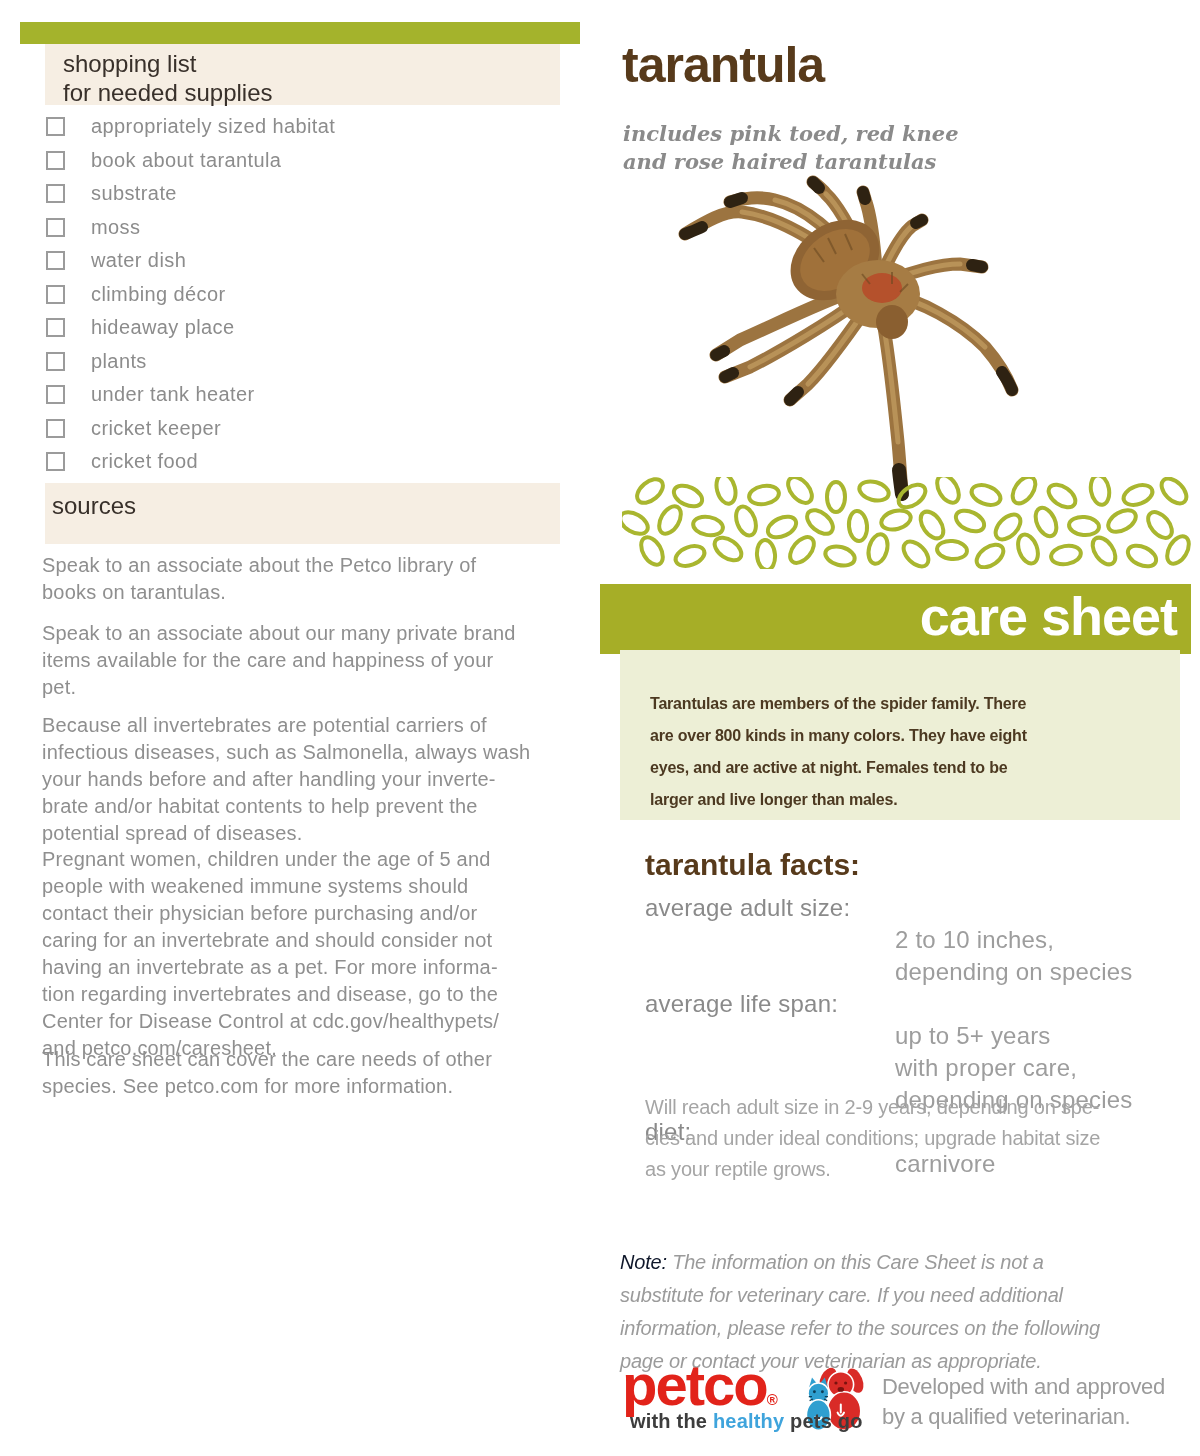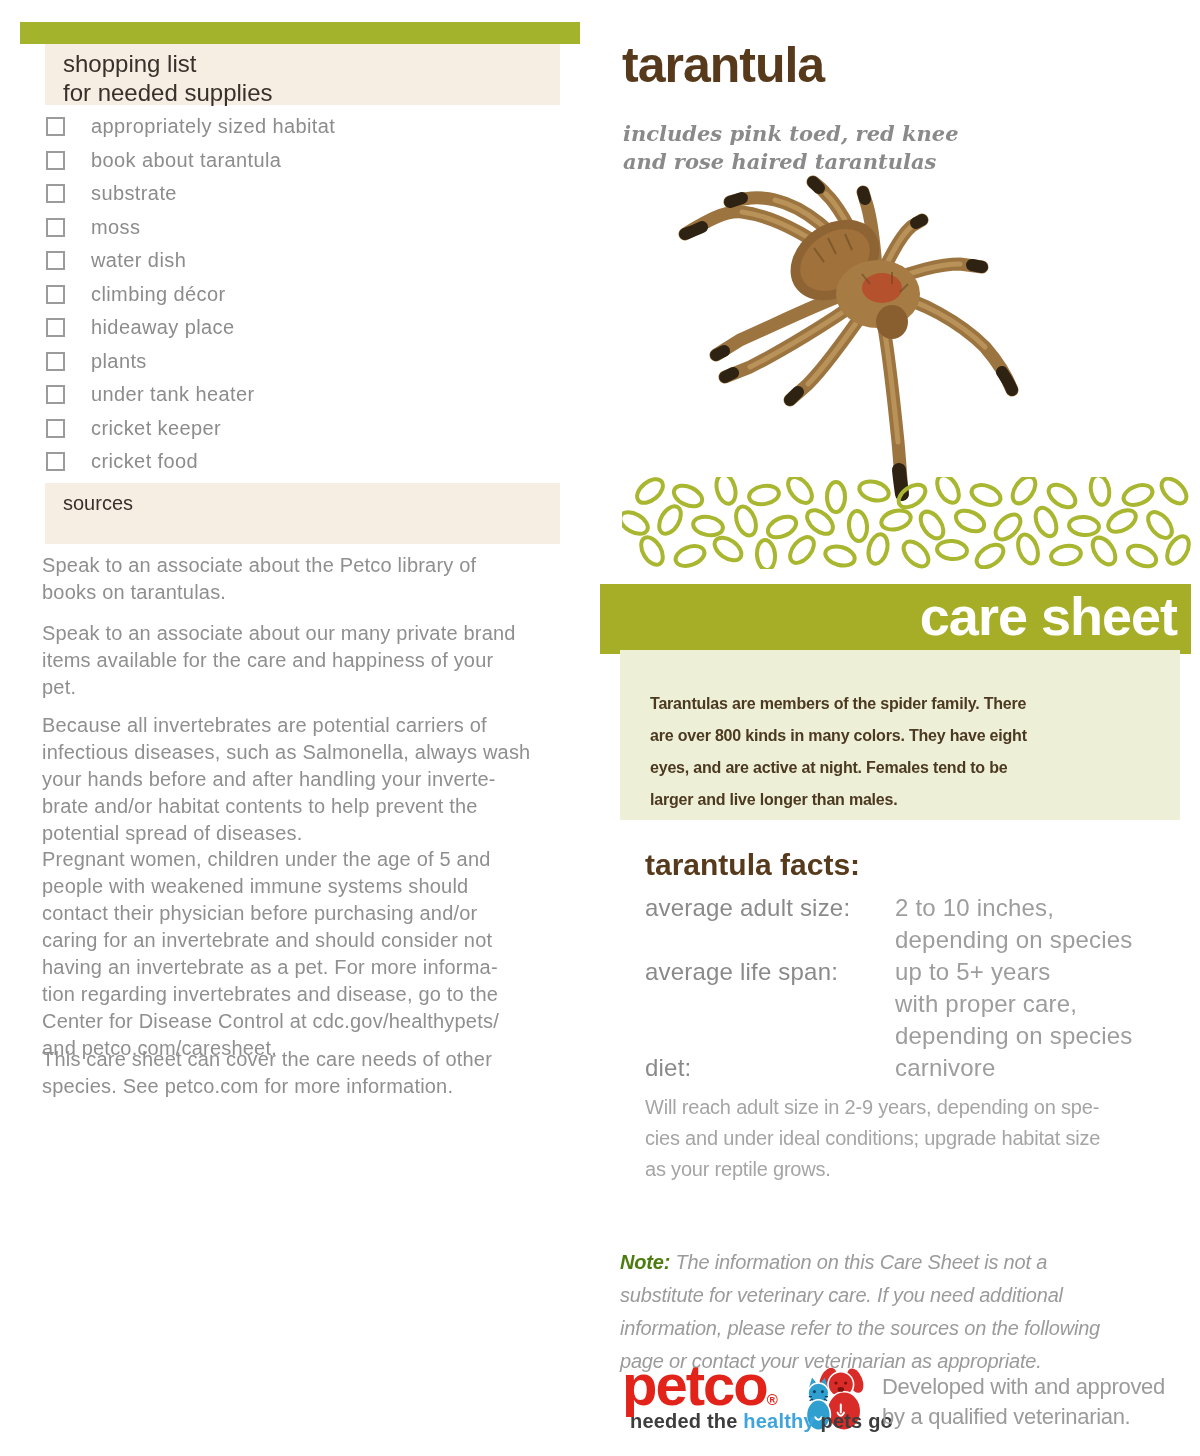--- a/index.html
+++ b/index.html
@@ -9,21 +9,21 @@
 
   
   .green-bar{position:absolute;left:20px;top:22px;width:560px;height:22px;background:#a4b32c;}
   .shop-header{position:absolute;left:45px;top:44px;width:515px;height:61px;background:#f6eee3;
         box-sizing:border-box;padding:6px 0 0 18px;font-size:24px;color:#38302a;line-height:1.2;}
   .checklist{position:absolute;left:46px;top:110px;width:520px;}
   .check-row{display:flex;align-items:center;height:33.5px;}
   .checkbox{width:15px;height:15px;border:2px solid #9b9b9b;margin-right:26px;flex:none;background:#fff;}
   .check-label{font-size:20px;color:#8c8c8c;letter-spacing:.4px;}
   .sources-box{position:absolute;left:45px;top:483px;width:515px;height:61px;background:#f6eee3;
-        box-sizing:border-box;padding:9px 0 0 18px;font-size:20px;color:#38302a;}
+        box-sizing:border-box;padding:9px 0 0 7px;font-size:24px;color:#38302a;}
   .para{position:absolute;left:42px;width:560px;font-size:20px;color:#8f8f8f;line-height:27px;letter-spacing:.2px;}
   .p0{top:552px}.p1{top:620px}.p2{top:712px}.p3{top:846px}.p4{top:1046px}
   .copyright{position:absolute;left:42px;top:1388px;width:360px;font-size:20px;color:#919191;line-height:27px;}
   .copy-row2{display:flex;justify-content:space-between;width:345px;}
 
   
   .title{position:absolute;left:622px;top:36px;font-size:50px;font-weight:bold;color:#573a1b;letter-spacing:-1px;}
   .subtitle{position:absolute;left:623px;top:100px;font-family:"DejaVu Serif",serif;font-style:italic;
         font-weight:bold;font-size:21px;color:#8a8a8a;line-height:1.35;margin-top:20px;}
   .spider{position:absolute;left:630px;top:172px;width:480px;height:340px;}
@@ -31,26 +31,26 @@
   .banner{position:absolute;left:600px;top:584px;width:591px;height:70px;background:#a6ae27;
         color:#ffffff;font-size:54px;font-weight:bold;text-align:right;line-height:64px;
         box-sizing:border-box;padding-right:14px;letter-spacing:-1px;}
   .intro-box{position:absolute;left:620px;top:650px;width:560px;height:170px;background:#edefd6;
         box-sizing:border-box;padding:38px 0 0 30px;}
   .intro-text{font-size:16px;font-weight:bold;color:#4c3921;line-height:32px;letter-spacing:-.2px;}
   .facts-title{position:absolute;left:645px;top:848px;font-size:30px;font-weight:bold;color:#573a1b;}
   .facts{position:absolute;left:645px;top:892px;width:520px;}
   .fact-row{display:flex;align-items:flex-start;}
   .fact-label{width:250px;flex:none;font-size:24px;color:#8a8a8a;line-height:32px;letter-spacing:.2px;}
-  .fact-value{font-size:24px;color:#9d9d9d;line-height:32px;letter-spacing:.2px;}
+  .fact-value{font-size:24px;color:#9d9d9d;line-height:32px;letter-spacing:.2px;margin-top:32px;}
   .growth-note{position:absolute;left:645px;top:1092px;font-size:20px;color:#a5a5a5;
         line-height:31px;letter-spacing:-.2px;}
   .note{position:absolute;left:620px;top:1246px;width:575px;font-size:20px;font-style:italic;color:#9b9b9b;
         line-height:33px;letter-spacing:-.2px;white-space:pre-line;}
-  .note-label{font-weight:bold;color:#4d7c0f;}
+  .note-label{font-weight:normal;color:#0f172a;}
   .logo{position:absolute;left:622px;top:1356px;}
   .wordmark{font-size:58px;font-weight:bold;color:#e2231a;letter-spacing:-2px;line-height:58px;}
   .registered{font-size:15px;color:#e2231a;font-weight:bold;vertical-align:baseline;}
   .petpals{position:absolute;left:788px;top:1358px;width:80px;height:82px;}
   .tagline{position:absolute;left:630px;top:1410px;font-size:20px;color:#3d3d3d;font-weight:bold;letter-spacing:.2px;}
   .tagline .hl{color:#3fa4dc;}
   .approval{position:absolute;left:882px;top:1372px;font-size:22px;color:#9b9b9b;line-height:30px;letter-spacing:-.3px;}
 </style>
 </head>
 <body>
@@ -304,18 +304,18 @@
       <path d="M50 32 L46 18 L38 28 Z" fill="#2f9fd0"></path>
       <circle cx="38" cy="38" r="13" fill="#2f9fd0" stroke="#ffffff" stroke-width="2"></circle>
       <ellipse cx="38" cy="65" rx="15" ry="19" fill="#2f9fd0" stroke="#ffffff" stroke-width="2"></ellipse>
       <circle cx="33" cy="36" r="1.8" fill="#0c3e57"></circle>
       <circle cx="43" cy="36" r="1.8" fill="#0c3e57"></circle>
       <path d="M30 42 H26 M46 42 H50 M31 45 L27 47 M45 45 L49 47" stroke="#0c3e57" stroke-width="1.5"></path>
       <path d="M34 68 Q38 74 42 68" stroke="#ffffff" stroke-width="2.5" fill="none" stroke-linecap="round"></path>
     </g>
   </svg>
 
-  <div class="tagline"><span>needed the </span><span class="hl">healthy</span><span> pets go</span></div>
+  <div class="tagline"><span>with the </span><span class="hl">healthy</span><span> pets go</span></div>
 
   <div class="approval ml">Developed with and approved
 by a qualified veterinarian.</div>
 
 </div>
 
 </body></html>

